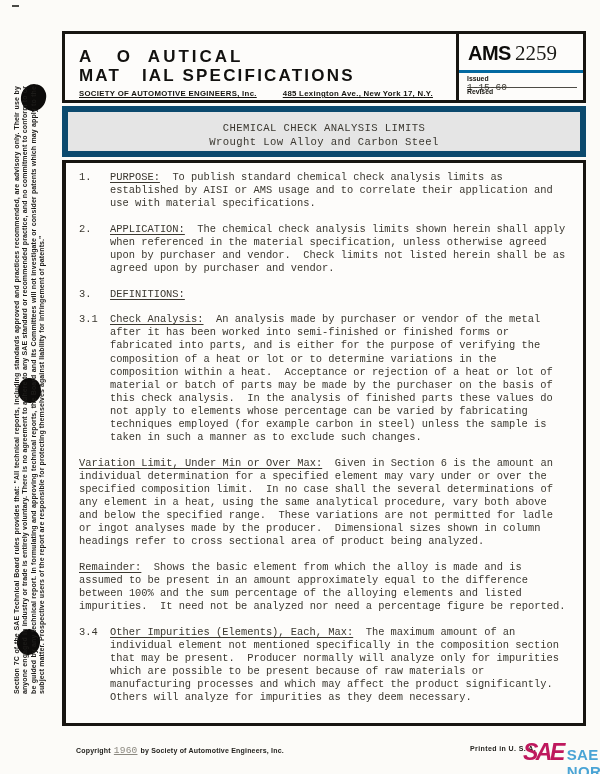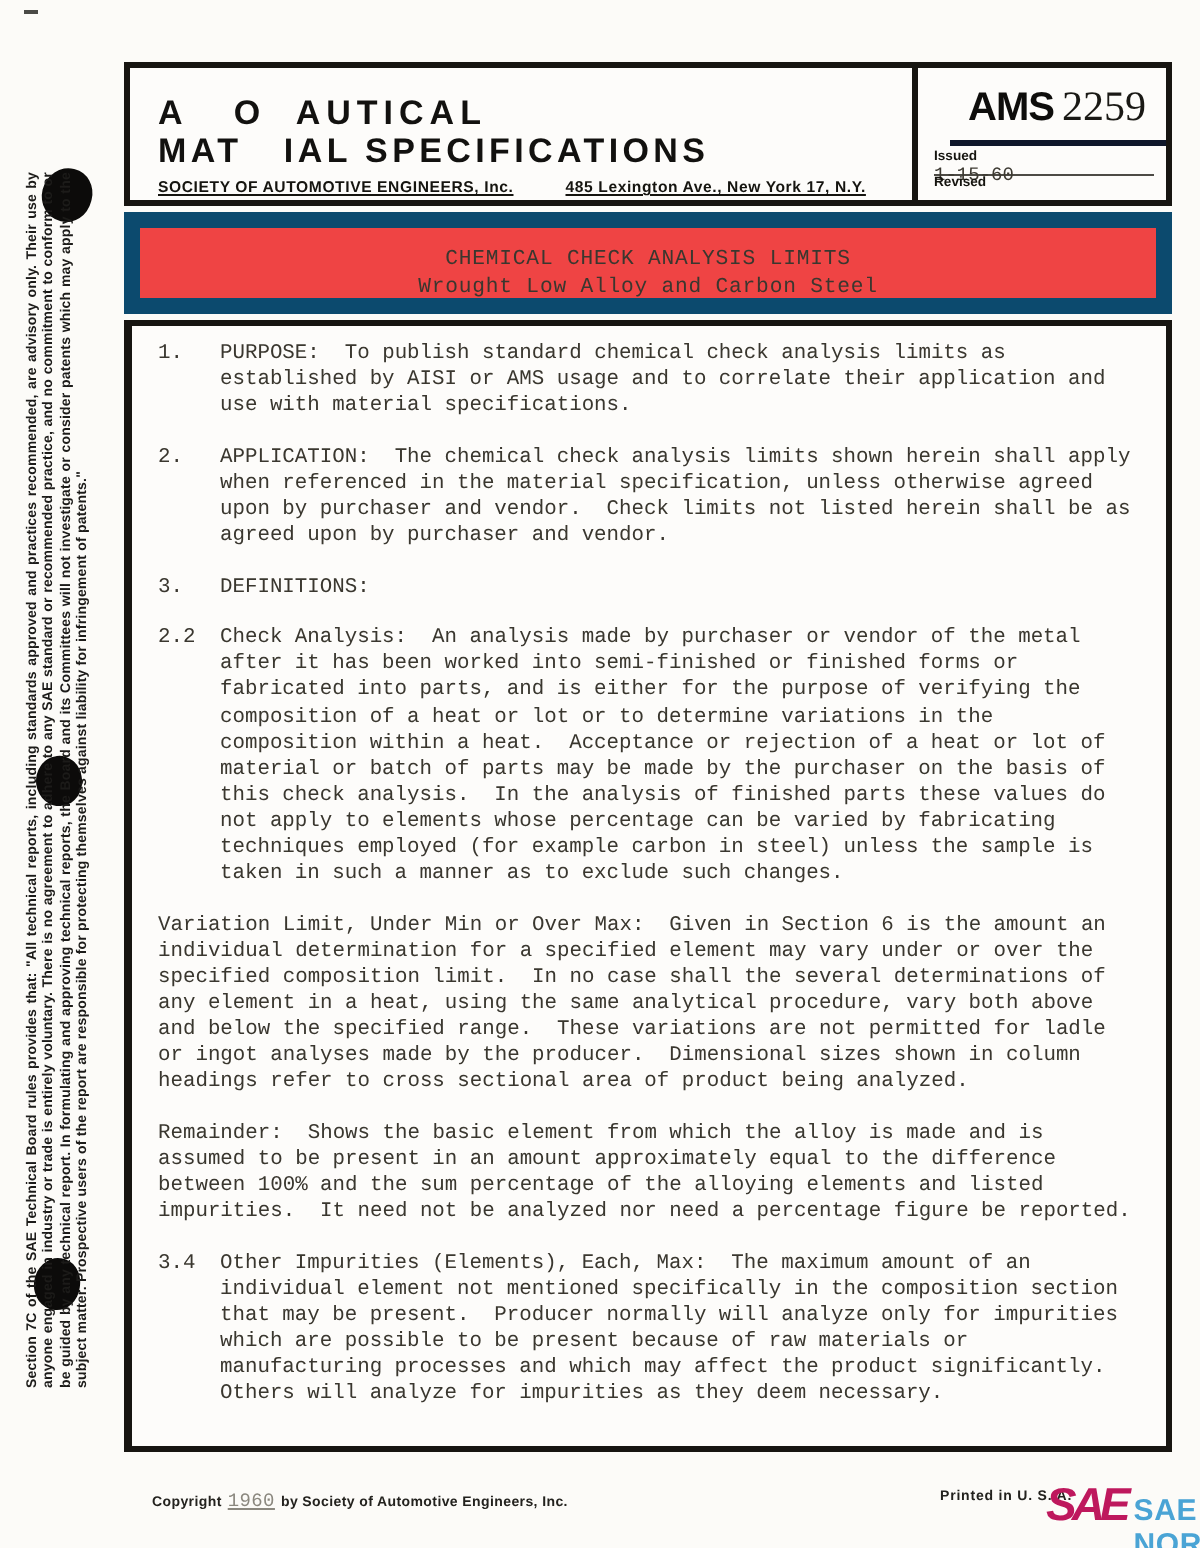--- a/index.html
+++ b/index.html
@@ -29,50 +29,50 @@
     position:absolute; left:62px; top:31px; width:524px; height:72px;
     border:3px solid #171511; box-sizing:border-box; display:flex; background:#fdfcfa;
   }
   .header-left{flex:1; padding:13px 0 0 14px; overflow:hidden;}
   .title-line{font:700 17px/19px "Liberation Sans", sans-serif; color:#12110f;
     letter-spacing:3px; white-space:pre;}
   .title-line.second{letter-spacing:2.2px;}
   .society-line{margin-top:4px; font:700 7.8px "Liberation Sans", sans-serif;
     color:#15140f; display:flex; gap:26px; white-space:nowrap; letter-spacing:0.3px;text-decoration:underline;}
   .header-right{width:127px; border-left:3px solid #171511; box-sizing:border-box; display:flex; flex-direction:column;}
-  .ams-cell{height:40px; border-bottom:3px solid #0f172a; box-sizing:border-box;
-    padding:7px 0 0 9px; white-space:nowrap;margin-left:16px;}
+  .ams-cell{height:40px; border-bottom:3px solid #0369a1; box-sizing:border-box;
+    padding:7px 0 0 9px; white-space:nowrap;}
   .ams-word{font:800 20px "Liberation Sans", sans-serif; letter-spacing:-0.5px; color:#0e0d0b;}
   .ams-number{font:400 21px "Liberation Serif", serif; color:#1a1915; margin-left:4px;}
   .issue-cell{flex:1; padding:2px 6px 0 8px;}
   .issue-row{display:flex; align-items:baseline; height:12px;}
   .issue-row.first{border-bottom:1px solid #4d4b45;flex-direction:column;}
   .issue-label{font:700 6.8px "Liberation Sans", sans-serif; color:#15140f; width:38px;}
   .issue-value{font:400 9.5px "Liberation Mono","DejaVu Sans Mono", monospace; color:#3c3931;}
 
   
   .title-box{
     position:absolute; left:62px; top:106px; width:524px; height:51px;
-    border:8px solid #0c4a6e; box-sizing:border-box; text-align:center;
-    padding-top:9px; background:#ef4444;
+    border:6px solid #0c4a6e; box-sizing:border-box; text-align:center;
+    padding-top:9px; background:#e5e5e5;
   }
   .doc-title-line{font:400 10.6px/14px "Liberation Mono","DejaVu Sans Mono", monospace;
     color:#3a372f; letter-spacing:0.4px;}
 
   
   .body-box{
     position:absolute; left:62px; top:160px; width:524px; height:566px;
     border:3px solid #171511; border-left-width:4px; box-sizing:border-box;
     padding:8px 16px 0 13px; background:#fdfcfa;
   }
   .section{display:flex; margin-bottom:12.5px;}
   .sec-num{flex:none; width:31px; font:400 10.4px/13.1px "Liberation Mono","DejaVu Sans Mono", monospace; color:#3a372f;}
   .sec-text{flex:1; margin:0; font:400 10.4px/13.1px "Liberation Mono","DejaVu Sans Mono", monospace;
     color:#3a372f; white-space:pre-wrap;}
-  .sec-heading{text-underline-offset:2px;}
+  .sec-heading{text-decoration:underline; text-underline-offset:2px;}
 
   
   .footer-copyright{position:absolute; left:76px; top:745px; font:700 7px "Liberation Sans", sans-serif;
     color:#23221e; letter-spacing:0.2px; white-space:nowrap;}
   .copyright-year{font:400 9.5px "Liberation Mono","DejaVu Sans Mono", monospace; color:#8b887f; margin:0 3px;text-decoration:underline;}
   .footer-printed{position:absolute; left:470px; top:745px; font:700 7px "Liberation Sans", sans-serif;
     color:#23221e; letter-spacing:0.4px; white-space:nowrap;}
 
   
   .watermark{position:absolute; left:479px; top:741px; width:121px;}
@@ -135,21 +135,21 @@
       <span class="sec-num">2.</span>
       <p class="sec-text"><span class="sec-heading">APPLICATION:</span><span>  </span><span>The chemical check analysis limits shown herein shall apply when referenced in the material specification, unless otherwise agreed upon by purchaser and vendor.  Check limits not listed herein shall be as agreed upon by purchaser and vendor.</span></p>
     </div>
 
     <div class="section">
       <span class="sec-num">3.</span>
       <p class="sec-text"><span class="sec-heading">DEFINITIONS:</span><span>  </span><span></span></p>
     </div>
 
     <div class="section">
-      <span class="sec-num">2.2</span>
+      <span class="sec-num">3.1</span>
       <p class="sec-text"><span class="sec-heading">Check Analysis:</span><span>  </span><span>An analysis made by purchaser or vendor of the metal after it has been worked into semi-finished or finished forms or fabricated into parts, and is either for the purpose of verifying the composition of a heat or lot or to determine variations in the composition within a heat.  Acceptance or rejection of a heat or lot of material or batch of parts may be made by the purchaser on the basis of this check analysis.  In the analysis of finished parts these values do not apply to elements whose percentage can be varied by fabricating techniques employed (for example carbon in steel) unless the sample is taken in such a manner as to exclude such changes.</span></p>
     </div>
 
     <div class="section">
       <p class="sec-text"><span class="sec-heading">Variation Limit, Under Min or Over Max:</span><span>  </span><span>Given in Section 6 is the amount an individual determination for a specified element may vary under or over the specified composition limit.  In no case shall the several determinations of any element in a heat, using the same analytical procedure, vary both above and below the specified range.  These variations are not permitted for ladle or ingot analyses made by the producer.  Dimensional sizes shown in column headings refer to cross sectional area of product being analyzed.</span></p>
     </div>
 
     <div class="section">
       <p class="sec-text"><span class="sec-heading">Remainder:</span><span>  </span><span>Shows the basic element from which the alloy is made and is assumed to be present in an amount approximately equal to the difference between 100% and the sum percentage of the alloying elements and listed impurities.  It need not be analyzed nor need a percentage figure be reported.</span></p>
     </div>

